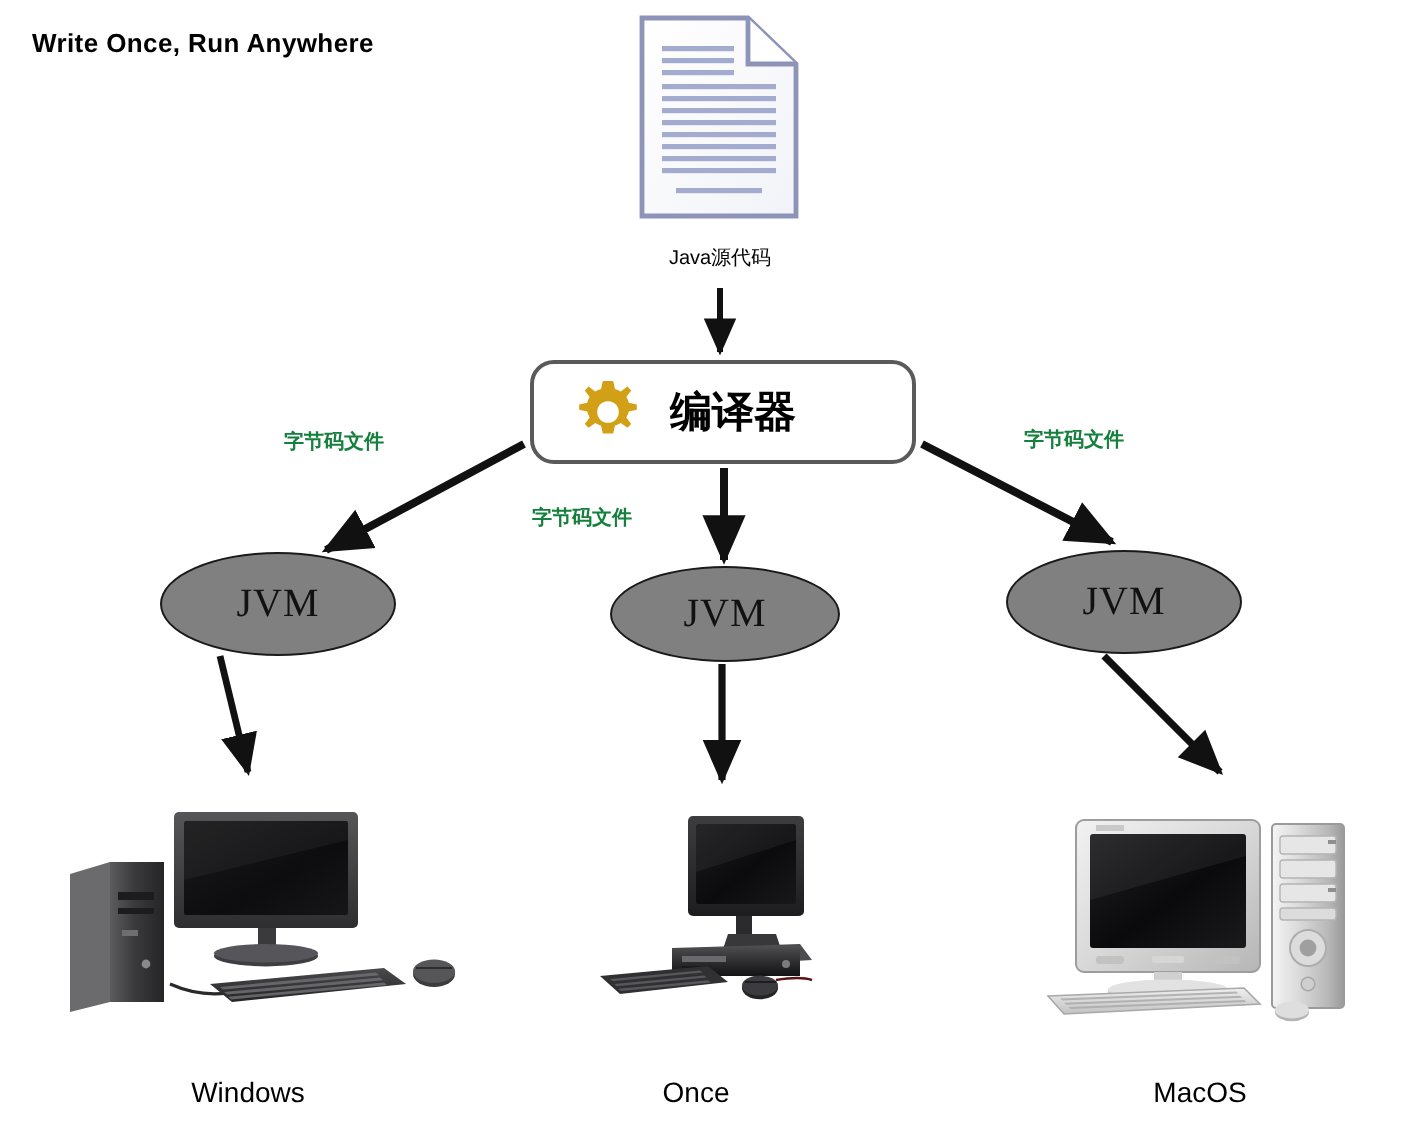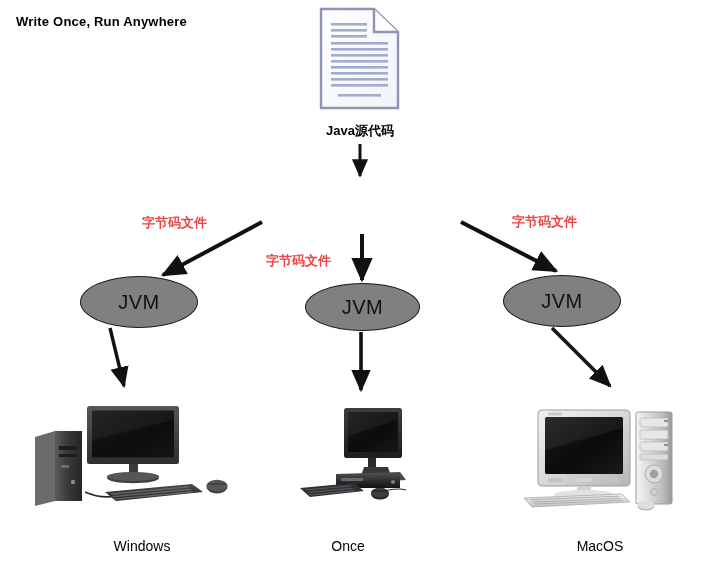--- a/index.html
+++ b/index.html
@@ -30,22 +30,22 @@
     letter-spacing: 0.2px;
     white-space: nowrap;
   }
 
   
   #doc-icon { left: 318px; top: 6px; width: 84px; height: 106px; }
   #doc-label {
     left: 296px; top: 122px;
     width: 128px;
     text-align: center;
-    font-size: 13px;
-    font-weight: bold;
+    font-size: 10px;
+    font-weight: normal;
     color: #000000;
     white-space: nowrap;
   }
 
   
   #compiler-box {
     left: 265px; top: 180px;
     width: 193px; height: 52px;
     border: 2px solid #5a5a5a;
     border-radius: 12px;
@@ -70,44 +70,45 @@
     border: 1.5px solid #1a1a1a;
     box-sizing: border-box;
     display: flex;
     align-items: center;
     justify-content: center;
   }
   .jvm-ellipse span {
     font-size: 20px;
     color: #111111;
     letter-spacing: 0.5px;
+    font-family: Liberation Serif, serif;
   }
   #jvm-windows { left: 80px; top: 276px; width: 118px; height: 52px; }
   #jvm-unix    { left: 305px; top: 283px; width: 115px; height: 48px; }
   #jvm-macos   { left: 503px; top: 275px; width: 118px; height: 52px; }
 
   
   .edge-label {
-    font-size: 13px;
+    font-size: 10px;
     font-weight: bold;
-    color: #ef4444;
+    color: #15803d;
     white-space: nowrap;
   }
   #lbl-left   { left: 142px; top: 214px; }
   #lbl-mid    { left: 266px; top: 252px; }
   #lbl-right  { left: 512px; top: 213px; }
 
   
   .os-caption {
     font-size: 14px;
     color: #000000;
     text-align: center;
     white-space: nowrap;
   }
-  #cap-windows { left: 62px;  top: 538px; width: 160px; }
+  #cap-windows { left: 44px;  top: 538px; width: 160px; }
   #cap-unix    { left: 288px; top: 538px; width: 120px; }
   #cap-macos   { left: 530px; top: 538px; width: 140px; }
 
   
   #pc-windows { left: 25px;  top: 396px; width: 215px; height: 112px; }
   #pc-unix    { left: 292px; top: 402px; width: 118px; height: 106px; }
   #pc-macos   { left: 518px; top: 398px; width: 158px; height: 116px; }
 
   
   #arrow-layer {
@@ -178,20 +179,34 @@
       <rect x="13" y="54" width="57" height="2.6"></rect>
       <rect x="13" y="60" width="57" height="2.6"></rect>
       <rect x="13" y="66" width="57" height="2.6"></rect>
       <rect x="13" y="72" width="57" height="2.6"></rect>
       <rect x="13" y="78" width="57" height="2.6"></rect>
       <rect x="20" y="88" width="43" height="2.6"></rect>
     </g>
   </svg>
   <div class="abs" id="doc-label">Java源代码</div>
 
+  <div class="abs" id="compiler-box">
+    <svg width="34" height="34" viewBox="0 0 34 34" xmlns="http://www.w3.org/2000/svg">
+      <g fill="#D2A017">
+        <path d="M17 1.5 l2.6 0 0.9 4.0 a11.6 11.6 0 0 1 2.9 1.2 l3.3 -2.4 1.9 1.9 -2.4 3.3
+                 a11.6 11.6 0 0 1 1.2 2.9 l4.0 0.9 0 2.6 -4.0 0.9 a11.6 11.6 0 0 1 -1.2 2.9
+                 l2.4 3.3 -1.9 1.9 -3.3 -2.4 a11.6 11.6 0 0 1 -2.9 1.2 l-0.9 4.0 -2.6 0
+                 -2.6 0 -0.9 -4.0 a11.6 11.6 0 0 1 -2.9 -1.2 l-3.3 2.4 -1.9 -1.9 2.4 -3.3
+                 a11.6 11.6 0 0 1 -1.2 -2.9 l-4.0 -0.9 0 -2.6 4.0 -0.9 a11.6 11.6 0 0 1 1.2 -2.9
+                 l-2.4 -3.3 1.9 -1.9 3.3 2.4 a11.6 11.6 0 0 1 2.9 -1.2 l0.9 -4.0 z"></path>
+      </g>
+      <circle cx="17" cy="17" r="5.4" fill="#ffffff"></circle>
+    </svg>
+    <span id="compiler-label">编译器</span>
+  </div>
 
   <div class="abs edge-label" id="lbl-left">字节码文件</div>
   <div class="abs edge-label" id="lbl-mid">字节码文件</div>
   <div class="abs edge-label" id="lbl-right">字节码文件</div>
 
   <div class="abs jvm-ellipse" id="jvm-windows">
     <span>JVM</span>
   </div>
   <div class="abs jvm-ellipse" id="jvm-unix">
     <span>JVM</span>

